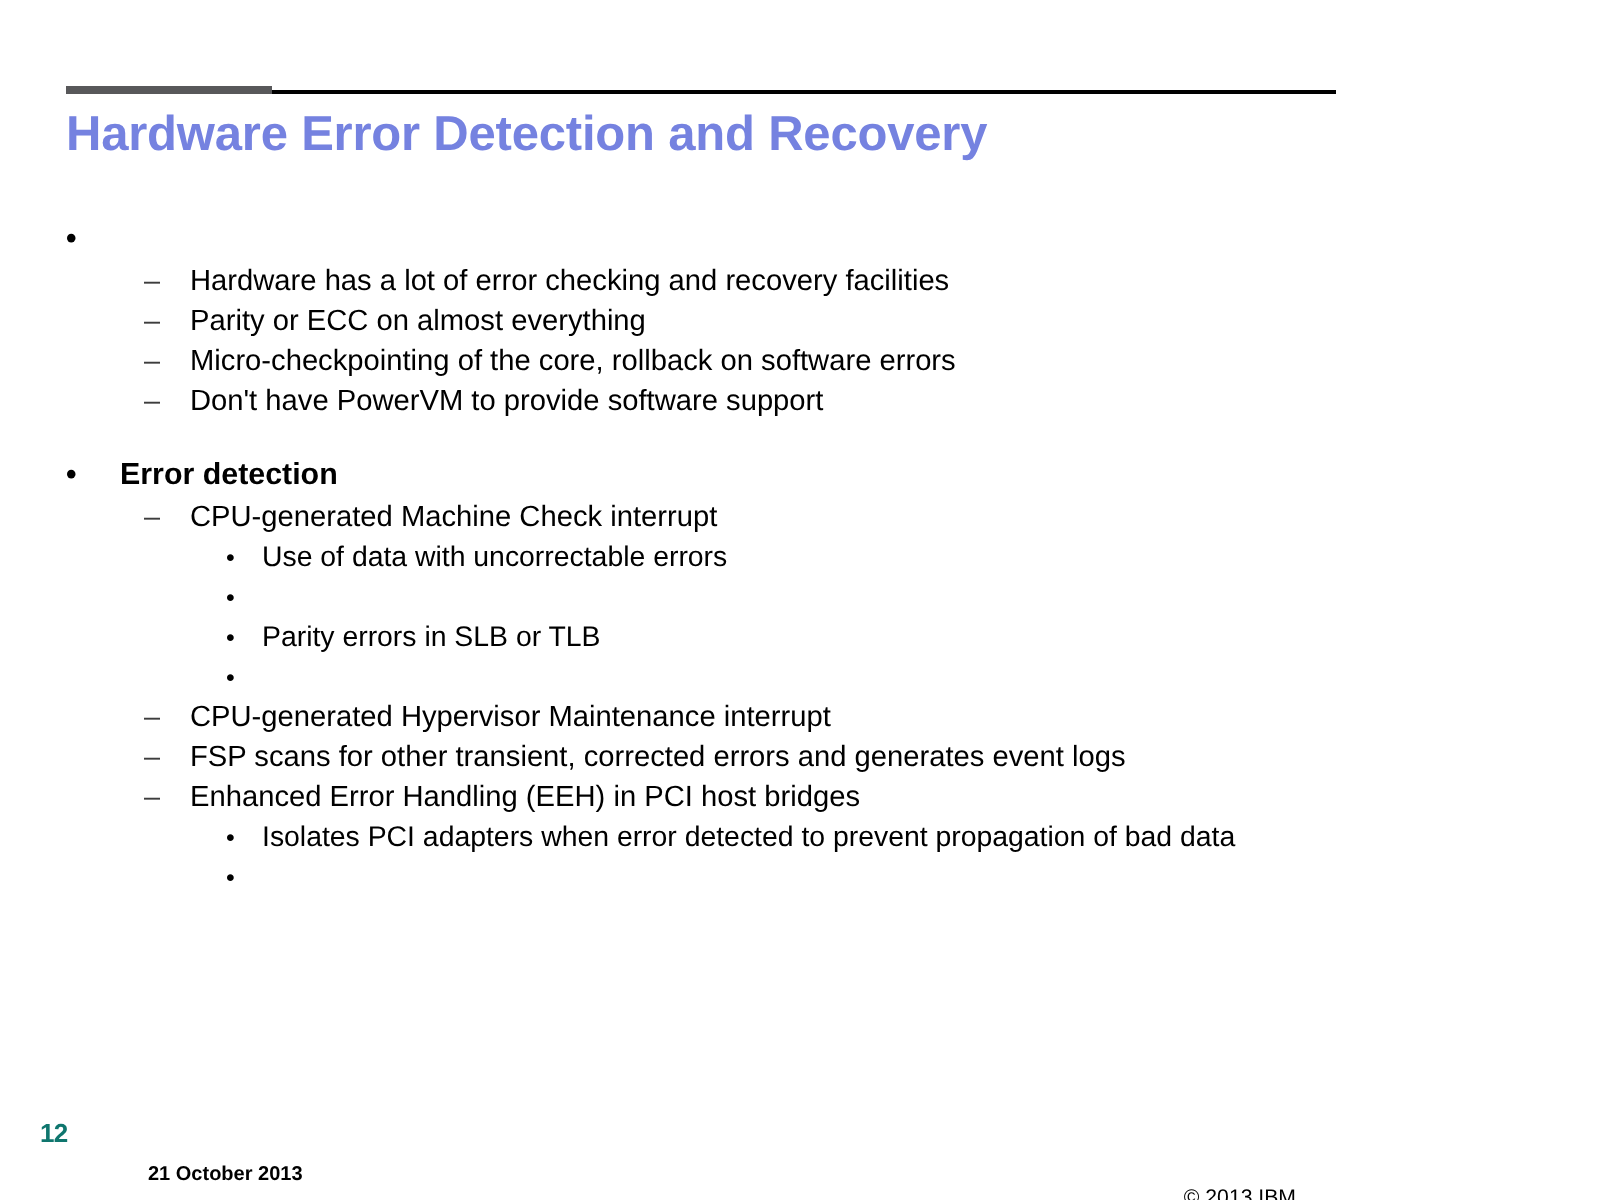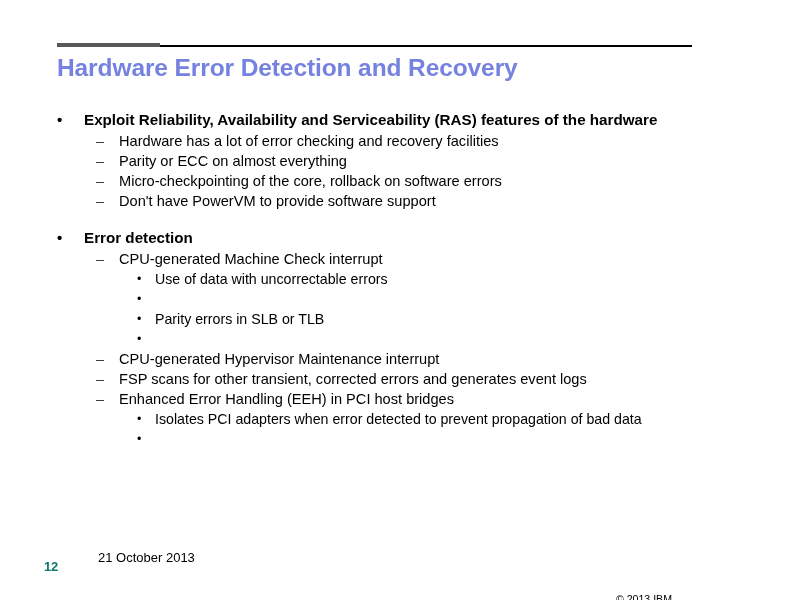--- a/index.html
+++ b/index.html
@@ -12,21 +12,20 @@
     font-family: "Liberation Sans", sans-serif;
     color: #000000;
   }
 
   .slide {
     position: relative;
     width: 668px;
     height: 600px;
     background: #ffffff;
     overflow: hidden;
-    margin-left: 24px;
   }
 
   
   .ibm-logo {
     position: absolute;
     left: 727px;
     top: 18px;
     width: 56px;
     height: 22px;
   }
@@ -145,23 +144,23 @@
     left: 20px;
     top: 559px;
     font-size: 13px;
     font-weight: bold;
     color: #0f766e;
     letter-spacing: -0.3px;
   }
   .footer-date {
     position: absolute;
     left: 74px;
-    top: 550px;
-    font-size: 13px;
-    font-weight: normal;
+    top: 582px;
+    font-size: 10px;
+    font-weight: bold;
     color: #000000;
   }
   .footer-copy {
     position: absolute;
     right: 20px;
     top: 593px;
     font-size: 10.6px;
     font-weight: normal;
     color: #000000;
   }
@@ -206,21 +205,20 @@
   <div class="rule-gray"></div>
   <div class="rule-black"></div>
 
   <div class="slide-title">Hardware Error Detection and Recovery</div>
 
   <div class="body-area">
 
     <div class="blk">
       <div class="bl lvl1">
         <span class="mk">•</span>
-        <span class="tx">Exploit Reliability, Availability and Serviceability (RAS) features of the hardware</span>
       </div>
       <div class="bl lvl2">
         <span class="mk">–</span>
         <span class="tx">Hardware has a lot of error checking and recovery facilities</span>
       </div>
       <div class="bl lvl2">
         <span class="mk">–</span>
         <span class="tx">Parity or ECC on almost everything</span>
       </div>
       <div class="bl lvl2">

